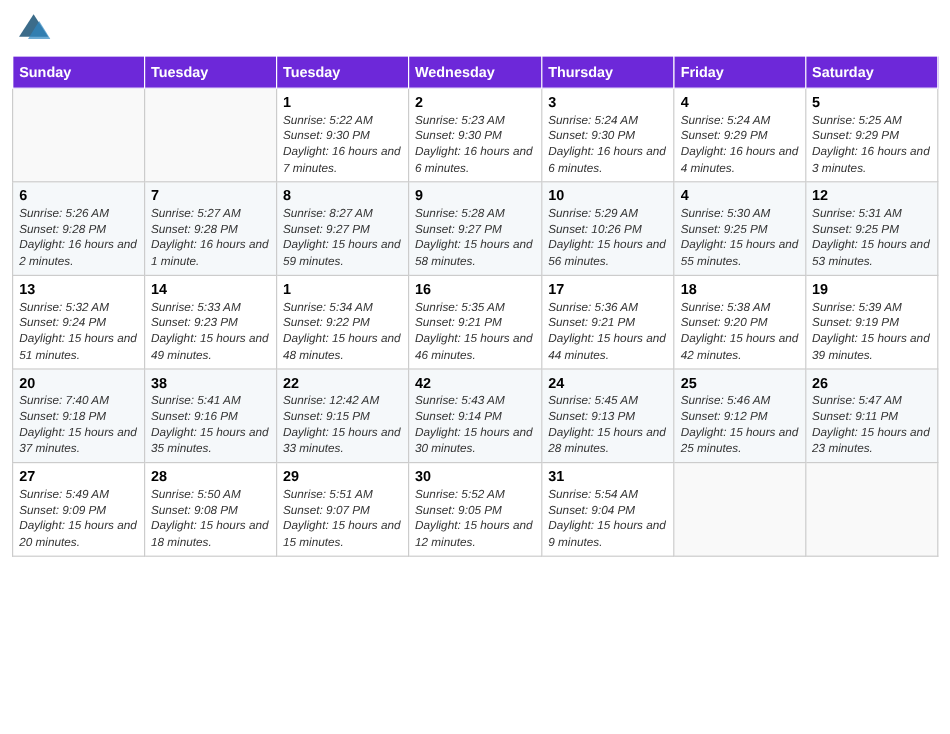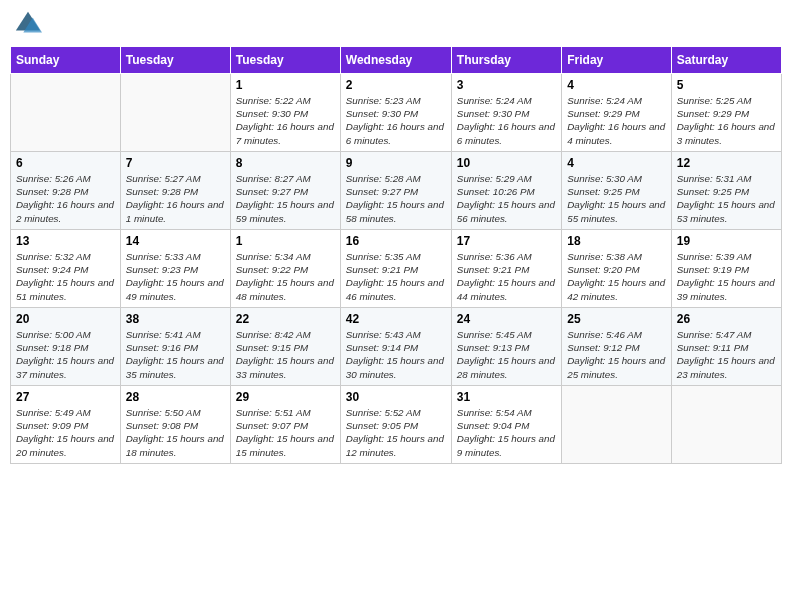--- a/index.html
+++ b/index.html
@@ -236,33 +236,33 @@
         <td>
           <span class="day-number">19</span>
           <div class="day-info">Sunrise: 5:39 AM
 Sunset: 9:19 PM
 Daylight: 15 hours and 39 minutes.</div>
         </td>
       </tr>
       <tr>
         <td>
           <span class="day-number">20</span>
-          <div class="day-info">Sunrise: 5:00 AM
+          <div class="day-info">Sunrise: 7:40 AM
 Sunset: 9:18 PM
 Daylight: 15 hours and 37 minutes.</div>
         </td>
         <td>
           <span class="day-number">38</span>
           <div class="day-info">Sunrise: 5:41 AM
 Sunset: 9:16 PM
 Daylight: 15 hours and 35 minutes.</div>
         </td>
         <td>
           <span class="day-number">22</span>
-          <div class="day-info">Sunrise: 8:42 AM
+          <div class="day-info">Sunrise: 12:42 AM
 Sunset: 9:15 PM
 Daylight: 15 hours and 33 minutes.</div>
         </td>
         <td>
           <span class="day-number">42</span>
           <div class="day-info">Sunrise: 5:43 AM
 Sunset: 9:14 PM
 Daylight: 15 hours and 30 minutes.</div>
         </td>
         <td>

